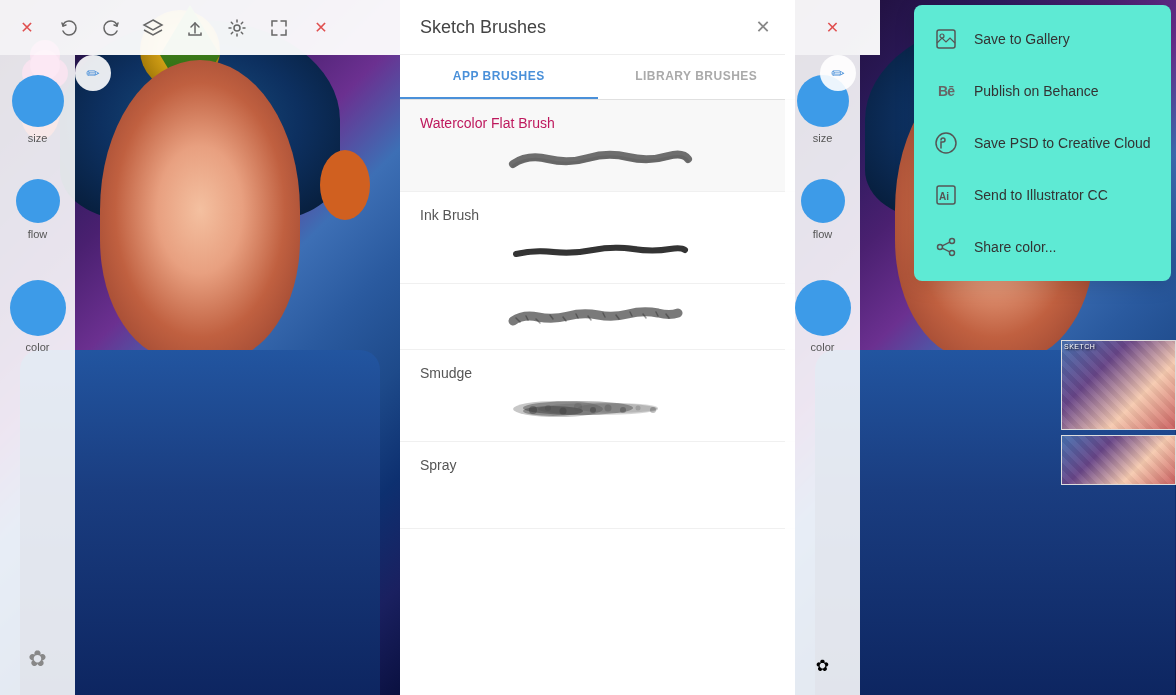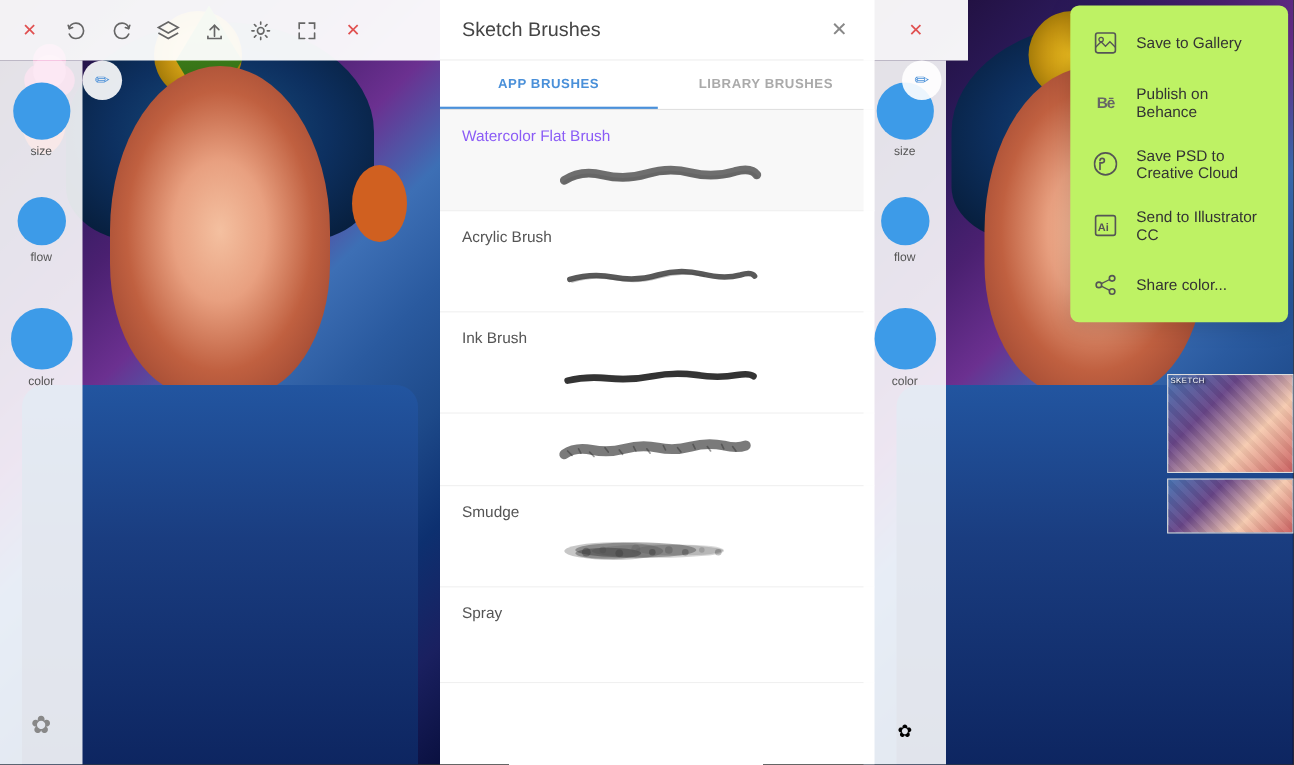--- a/index.html
+++ b/index.html
@@ -227,21 +227,21 @@
       border-bottom: 1px solid #f0f0f0;
       cursor: pointer;
     }
 
     .brush-item.selected {
       background: #f8f8f8;
     }
 
     .brush-item-name {
       font-size: 14px;
-      color: #8b5cf6;
+      color: #be185d;
       margin-bottom: 10px;
     }
 
     .brush-item-name.dark {
       color: #555;
     }
 
     .brush-stroke {
       height: 35px;
       display: flex;
@@ -282,22 +282,22 @@
       border-radius: 50%;
       display: flex; align-items: center; justify-content: center;
       z-index: 11;
       cursor: pointer;
     }
 
     
     .dropdown-menu {
       position: absolute;
       top: 5px; right: 5px;
-      width: 198px;
-      background: #bef264;
+      width: 257px;
+      background: #5eead4;
       border-radius: 8px;
       box-shadow: 0 4px 20px rgba(0,0,0,0.15);
       z-index: 100;
       padding: 8px 0;
     }
 
     .dropdown-item {
       display: flex;
       align-items: center;
       padding: 12px 18px;
@@ -466,29 +466,20 @@
     <div class="brush-item selected">
       <div class="brush-item-name">Watercolor Flat Brush</div>
       <div class="brush-stroke">
         <svg width="200" height="30" viewBox="0 0 200 30">
           <path d="M15,20 Q30,10 50,15 Q70,20 90,14 Q110,8 130,13 Q150,18 170,12 Q185,8 190,15" stroke="#333" stroke-width="8" fill="none" stroke-linecap="round" opacity="0.7"></path>
           <path d="M15,22 Q30,12 50,17 Q70,22 90,16 Q110,10 130,15 Q150,20 170,14 Q185,10 190,17" stroke="#555" stroke-width="3" fill="none" stroke-linecap="round" opacity="0.3"></path>
         </svg>
       </div>
     </div>
 
-    <div class="brush-item">
-      <div class="brush-item-name dark">Acrylic Brush</div>
-      <div class="brush-stroke">
-        <svg width="200" height="30" viewBox="0 0 200 30">
-          <path d="M20,18 Q40,12 60,16 Q80,20 100,14 Q120,8 140,13 Q160,18 175,14 Q185,11 188,15" stroke="#222" stroke-width="5" fill="none" stroke-linecap="round" opacity="0.75"></path>
-          <path d="M22,20 Q42,14 62,18 Q82,22 102,16 Q122,10 142,15" stroke="#444" stroke-width="2" fill="none" stroke-linecap="round" opacity="0.35"></path>
-        </svg>
-      </div>
-    </div>
 
     <div class="brush-item">
       <div class="brush-item-name dark">Ink Brush</div>
       <div class="brush-stroke">
         <svg width="200" height="30" viewBox="0 0 200 30">
           <path d="M18,18 Q35,14 55,16 Q75,18 95,14 Q115,10 135,13 Q155,16 172,13 Q183,11 187,14" stroke="#111" stroke-width="6" fill="none" stroke-linecap="round" opacity="0.85"></path>
           <path d="M20,16 Q38,12 58,14 Q78,16 98,12 Q118,8 138,11" stroke="#333" stroke-width="2" fill="none" stroke-linecap="round" opacity="0.4"></path>
         </svg>
       </div>
     </div>

